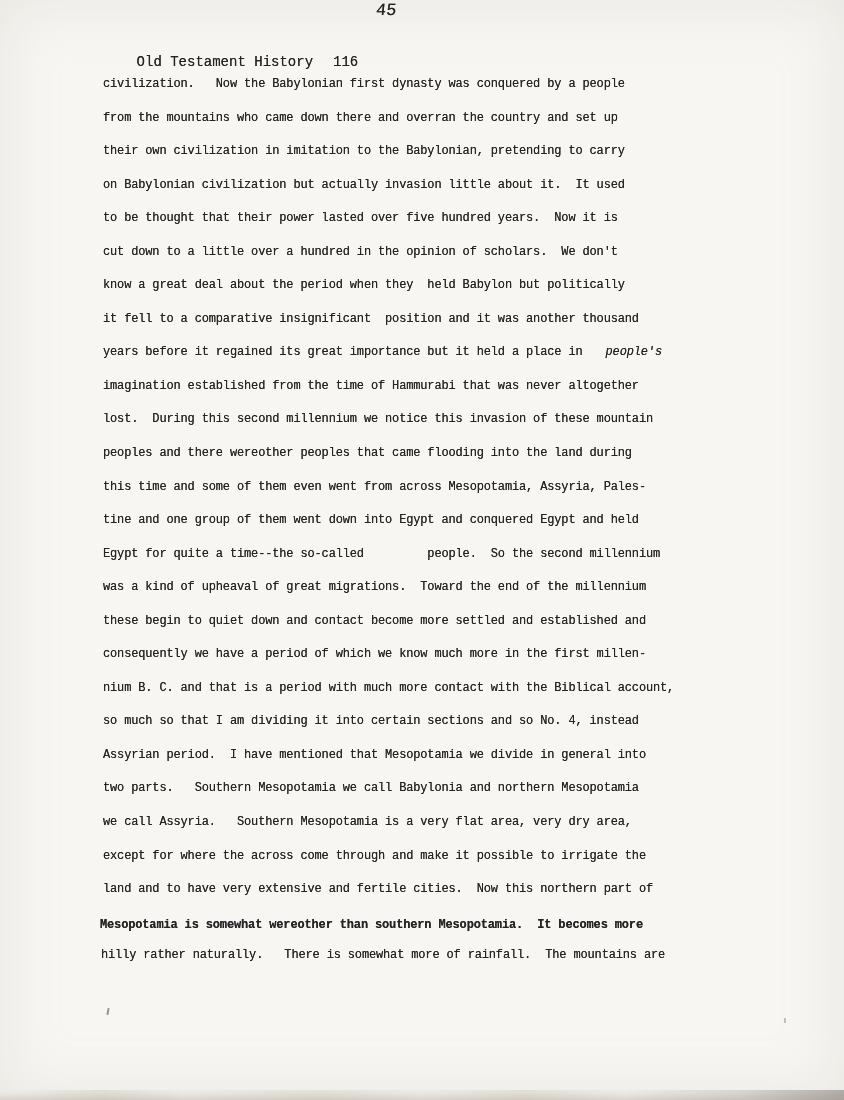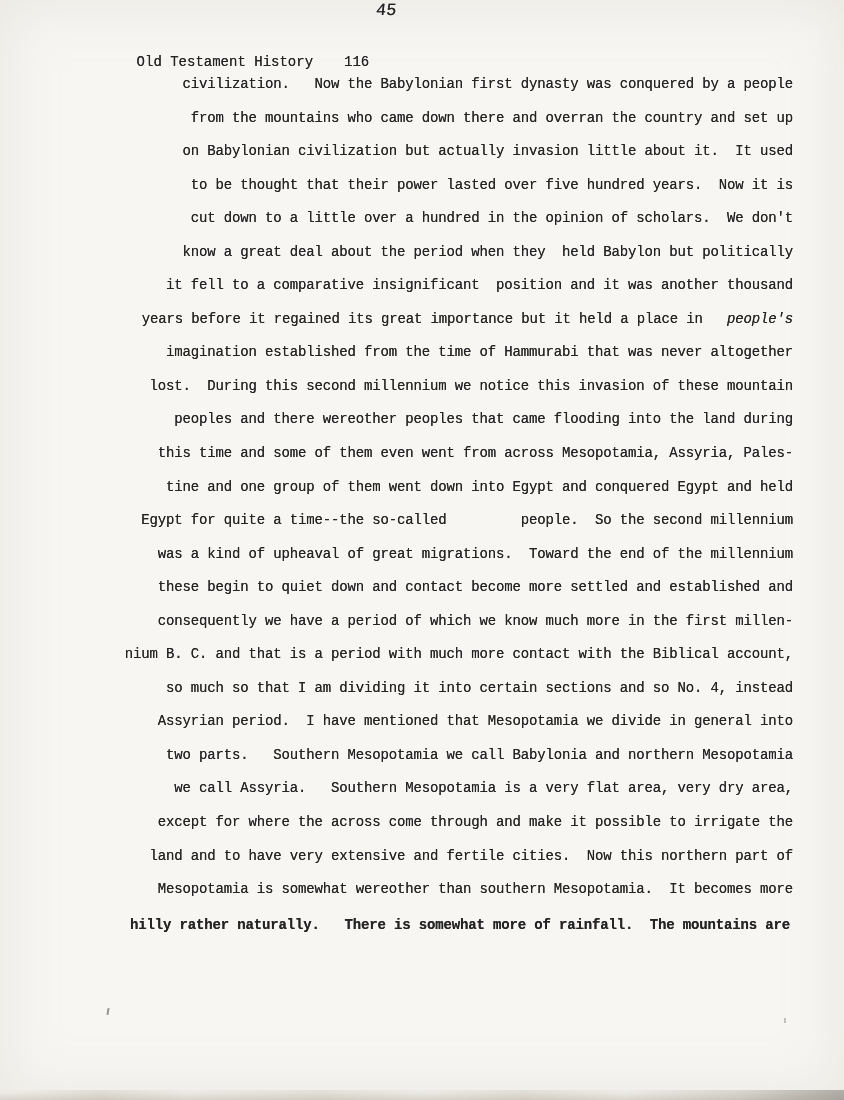--- a/index.html
+++ b/index.html
@@ -24,35 +24,34 @@
     text-shadow: 0 0 0.6px rgba(30,30,30,0.8);
   }
   .header {
     position: absolute;
     left: 103px;
     top: 38px;
     font-size: 14px;
     white-space: pre;
     text-shadow: 0 0 0.6px rgba(30,30,30,0.8);
   }
-  .header .header-number { margin-left: 31px; }
+  .header .header-number { margin-left: 20px; }
   .body-text {
     position: absolute;
     left: 103px;
     top: 68px;
     width: 690px;
   }
   .line {
     white-space: pre;
-    font-size: 14px;
+    font-size: 12px;
     letter-spacing: -0.15px;
     height: 33.55px;
     line-height: 33.55px;
     text-shadow: 0 0 0.6px rgba(30,30,30,0.8);
-    text-align: right;
   }
   .line:nth-child(26) { transform: translate(-3px, 2px); font-weight: bold; }
   .line:nth-child(27) { transform: translate(-2px, -1px); }
   .line:nth-child(28) { transform: translateY(1px); }
   .italic { font-style: italic; margin-left: 16px; }
   .stray-mark {
     position: absolute;
     left: 107px;
     top: 1008px;
     width: 2px;
@@ -92,20 +91,21 @@
 <div class="page">
   <div class="page-number">45</div>
 
   <div class="header">
     <span class="header-title">Old Testament History</span><span class="header-number">116</span>
   </div>
 
   <div class="body-text">
       <div class="line">civilization.   Now the Babylonian first dynasty was conquered by a people</div>
       <div class="line">from the mountains who came down there and overran the country and set up</div>
+      <div class="line">their own civilization in imitation to the Babylonian, pretending to carry</div>
       <div class="line">on Babylonian civilization but actually invasion little about it.  It used</div>
       <div class="line">to be thought that their power lasted over five hundred years.  Now it is</div>
       <div class="line">cut down to a little over a hundred in the opinion of scholars.  We don't</div>
       <div class="line">know a great deal about the period when they  held Babylon but politically</div>
       <div class="line">it fell to a comparative insignificant  position and it was another thousand</div>
       <div class="line"><span>years before it regained its great importance but it held a place in </span><span class="italic">people's</span></div>
       <div class="line">imagination established from the time of Hammurabi that was never altogether</div>
       <div class="line">lost.  During this second millennium we notice this invasion of these mountain</div>
       <div class="line">peoples and there wereother peoples that came flooding into the land during</div>
       <div class="line">this time and some of them even went from across Mesopotamia, Assyria, Pales-</div>

